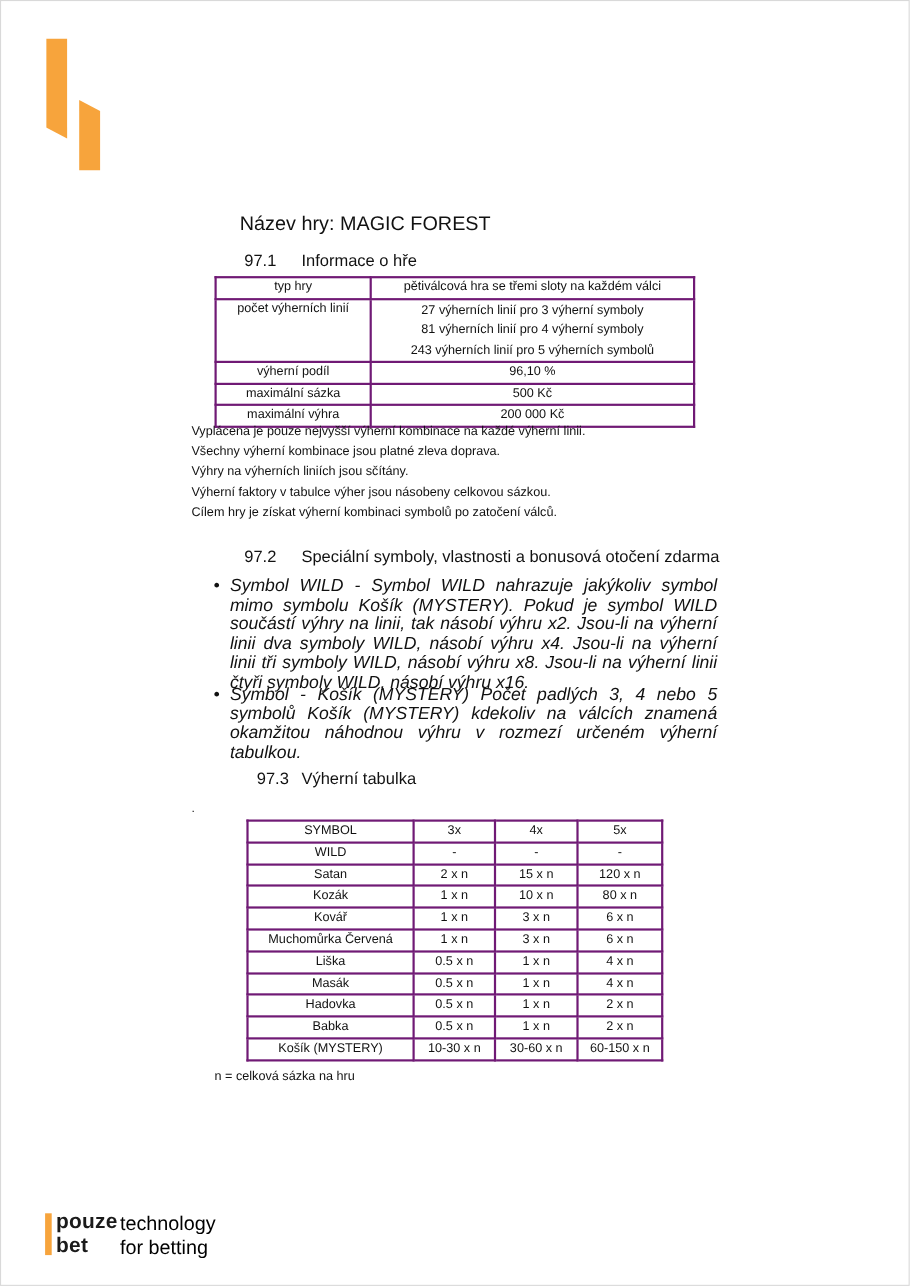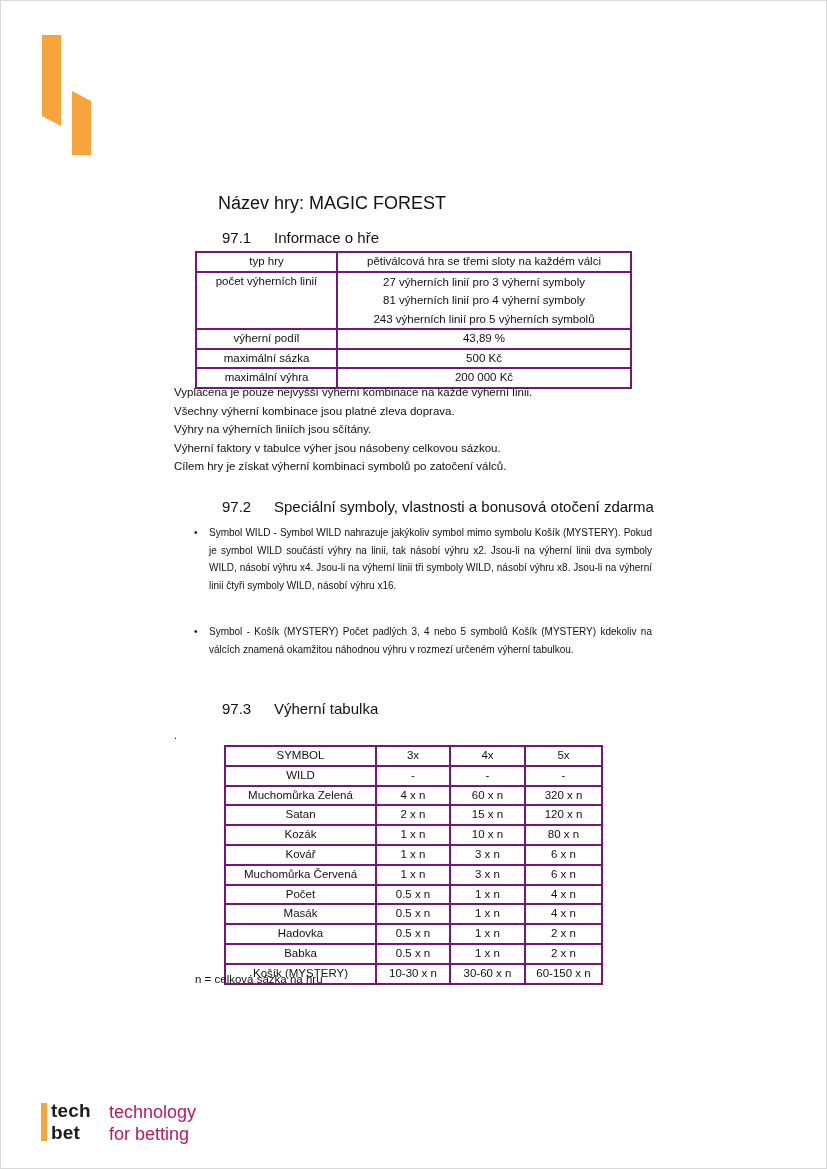--- a/index.html
+++ b/index.html
@@ -12,34 +12,34 @@
   .logo-top { position: absolute; left: 41px; top: 34px; width: 50px; height: 120px; }
   .doc-title { position: absolute; left: 217px; top: 192px; font-size: 18px; }
   .section-heading { position: absolute; left: 173px; font-size: 15px; }
   .section-heading .num { display: inline-block; width: 52px; margin-left: 48px; }
   table { border-collapse: collapse; position: absolute; font-size: 11.5px; }
   td { border: 2px solid #701a75; text-align: center; padding: 0; line-height: 17.5px; }
   .info-table { left: 194px; top: 250px; width: 437px; }
   .info-table td.lbl { width: 139px; vertical-align: top; }
   .info-table td.multi div { line-height: 18.5px; }
   .notes { position: absolute; left: 173px; top: 382px; font-size: 11.5px; line-height: 18.5px; }
-  .bullets { position: absolute; left: 193px; width: 458px; font-size: 10px; line-height: 17.5px; }
+  .bullets { position: absolute; left: 193px; width: 458px; font-size: 16px; line-height: 17.5px; font-style: italic; }
   .bullet { position: relative; padding-left: 15px; text-align: justify; }
   .bullet::before { content: "•"; position: absolute; left: 0; top: 0; }
   .dot { position: absolute; left: 173px; top: 728px; font-size: 11px; }
   .pay-table { left: 223px; top: 744px; width: 379px; }
   .pay-table td { line-height: 17.8px; }
   .pay-table td.c0 { width: 149px; }
   .pay-table td.c1 { width: 72px; }
   .pay-table td.c2 { width: 73px; }
   .footnote { position: absolute; left: 194px; top: 972px; font-size: 11.5px; }
   .brand { position: absolute; left: 40px; top: 1100px; height: 44px; }
   .brand .bar { position: absolute; left: 0; top: 2px; width: 6px; height: 38px; background: #f7a43c; }
   .brand .tech { position: absolute; left: 10px; top: -1px; font-size: 19px; font-weight: bold; color: #1b1b1b; letter-spacing: 0.2px; line-height: 22px; }
-  .brand .slogan { position: absolute; left: 68px; top: 0px; font-size: 18px; color: #be185d; line-height: 22px; white-space: nowrap; }
+  .brand .slogan { position: absolute; left: 68px; top: 0px; font-size: 18px; color: #000000; line-height: 22px; white-space: nowrap; }
 </style>
 </head>
 <body>
 
 <svg class="logo-top" viewBox="0 0 50 120">
   <polygon points="0,0 19,0 19,91 0,81" fill="#f7a43c"></polygon>
   <polygon points="30,56 49,66 49,120 30,120" fill="#f7a43c"></polygon>
 </svg>
 
 <div class="doc-title">Název hry: MAGIC FOREST</div>
@@ -57,21 +57,21 @@
   <tr>
     <td class="lbl">počet výherních linií</td>
     <td class="multi">
       <div>27 výherních linií pro 3 výherní symboly</div>
       <div>81 výherních linií pro 4 výherní symboly</div>
       <div>243 výherních linií pro 5 výherních symbolů</div>
     </td>
   </tr>
   <tr>
     <td class="lbl">výherní podíl</td>
-    <td>43,89 %</td>
+    <td>96,10 %</td>
   </tr>
   <tr>
     <td class="lbl">maximální sázka</td>
     <td>500 Kč</td>
   </tr>
   <tr>
     <td class="lbl">maximální výhra</td>
     <td>200 000 Kč</td>
   </tr>
 </tbody>
@@ -89,44 +89,38 @@
   <span class="num">97.2</span><span>Speciální symboly, vlastnosti a bonusová otočení zdarma</span>
 </div>
 
 <div class="bullets" style="top:523px;">
   <div class="bullet">Symbol WILD - Symbol WILD nahrazuje jakýkoliv symbol mimo symbolu Košík (MYSTERY). Pokud je symbol WILD součástí výhry na linii, tak násobí výhru x2. Jsou-li na výherní linii dva symboly WILD, násobí výhru x4. Jsou-li na výherní linii tři symboly WILD, násobí výhru x8. Jsou-li na výherní linii čtyři symboly WILD, násobí výhru x16.</div>
 </div>
 <div class="bullets" style="top:622px;">
   <div class="bullet">Symbol - Košík (MYSTERY) Počet padlých 3, 4 nebo 5 symbolů Košík (MYSTERY) kdekoliv na válcích znamená okamžitou náhodnou výhru v rozmezí určeném výherní tabulkou.</div>
 </div>
 
-<div class="section-heading" style="top:699px;">
+<div class="section-heading" style="top:699px;text-align:center;">
   <span class="num">97.3</span><span>Výherní tabulka</span>
 </div>
 <div class="dot">.</div>
 
 <table class="pay-table">
   <tbody>
       <tr>
     <td class="c0">SYMBOL</td>
     <td class="c1">3x</td>
     <td class="c2">4x</td>
     <td>5x</td>
   </tr>
   <tr>
         <td>WILD</td>
         <td>-</td>
         <td>-</td>
         <td>-</td>
-      </tr>
-  <tr>
-        <td>Muchomůrka Zelená</td>
-        <td>4 x n</td>
-        <td>60 x n</td>
-        <td>320 x n</td>
       </tr>
   <tr>
         <td>Satan</td>
         <td>2 x n</td>
         <td>15 x n</td>
         <td>120 x n</td>
       </tr>
   <tr>
         <td>Kozák</td>
         <td>1 x n</td>
@@ -139,21 +133,21 @@
         <td>3 x n</td>
         <td>6 x n</td>
       </tr>
   <tr>
         <td>Muchomůrka Červená</td>
         <td>1 x n</td>
         <td>3 x n</td>
         <td>6 x n</td>
       </tr>
   <tr>
-        <td>Počet</td>
+        <td>Liška</td>
         <td>0.5 x n</td>
         <td>1 x n</td>
         <td>4 x n</td>
       </tr>
   <tr>
         <td>Masák</td>
         <td>0.5 x n</td>
         <td>1 x n</td>
         <td>4 x n</td>
       </tr>
@@ -176,20 +170,20 @@
         <td>60-150 x n</td>
       </tr>
 </tbody>
   </table>
 
 <div class="footnote">n = celková sázka na hru</div>
 
 <div class="brand">
   <div class="bar"></div>
   <div class="tech">
-    <div>tech</div>
+    <div>pouze</div>
     <div>bet</div>
   </div>
   <div class="slogan">
     <div>technology</div>
     <div>for betting</div>
   </div>
 </div>
 
 </body></html>

